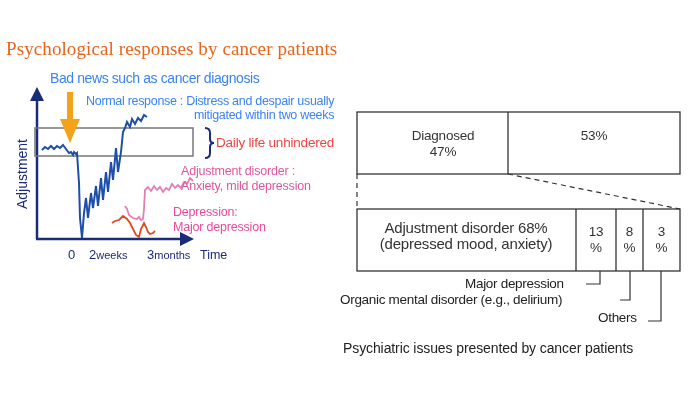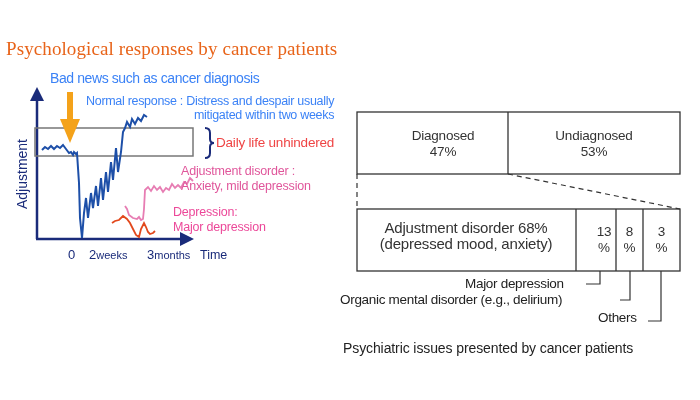--- a/index.html
+++ b/index.html
@@ -16,21 +16,21 @@
     .tick { font-size:13px; color:#1a2b7a; top:247px; }
     #t0 { left:68px; }
     #t2w { left:89px; }
     #t2w .small, #t3m .small { font-size:11px; }
     #t3m { left:147px; }
     #time { left:200px; top:248px; font-size:12.5px; color:#1a2b7a; }
     .box-text { font-size:13.5px; color:#333; text-align:center; line-height:16px; letter-spacing:-0.2px; }
     #diag-txt { left:357px; top:128px; width:172px; }
     #undiag-txt { left:508px; top:128px; width:172px; }
     #adj-box-txt { left:357px; top:220px; width:218px; font-size:15px; }
-    #p13 { left:576px; top:224px; width:40px;padding-left:8px; }
+    #p13 { left:576px; top:224px; width:40px; }
     #p8 { left:616px; top:224px; width:27px; }
     #p11 { left:643px; top:224px; width:37px; }
     .leg { font-size:13.5px; color:#222; letter-spacing:-0.3px; }
     #leg-major { left:465px; top:276px; }
     #leg-organic { left:340px; top:292px; }
     #leg-others { left:598px; top:310px; }
     #footer { left:343px; top:340px; font-size:14px; color:#222; letter-spacing:-0.1px; }
     svg { position:absolute; left:0; top:0; }
   </style>
 </head>
@@ -88,21 +88,20 @@
 <div class="abs tick" id="t0"><span>0</span></div>
 <div class="abs tick" id="t2w"><span>2</span><span class="small">weeks</span></div>
 <div class="abs tick" id="t3m"><span>3</span><span class="small">months</span></div>
 <div class="abs" id="time">Time</div>
 
 <div class="abs box-text" id="diag-txt">
   <div>Diagnosed</div>
   <div>47%</div>
 </div>
 <div class="abs box-text" id="undiag-txt">
-  <div>Undiagnosed</div>
   <div>53%</div>
 </div>
 <div class="abs box-text" id="adj-box-txt">
   <div>Adjustment disorder  68%</div>
   <div>(depressed mood, anxiety)</div>
 </div>
 <div class="abs box-text" id="p13">
   <div>13</div>
   <div>%</div>
 </div>

